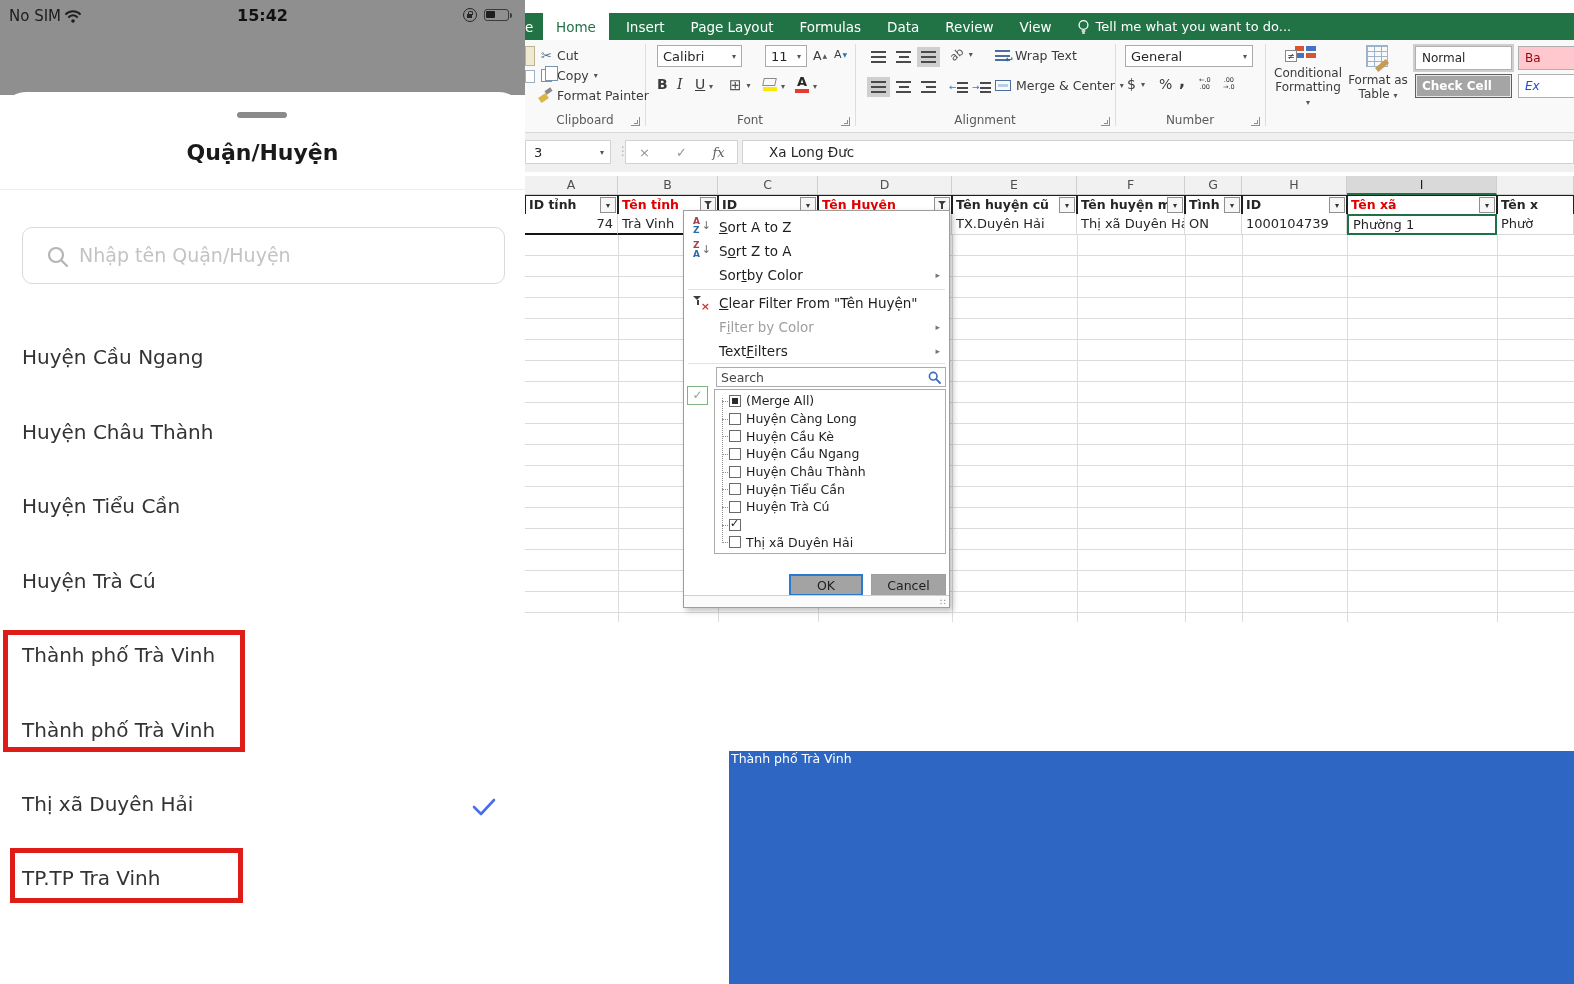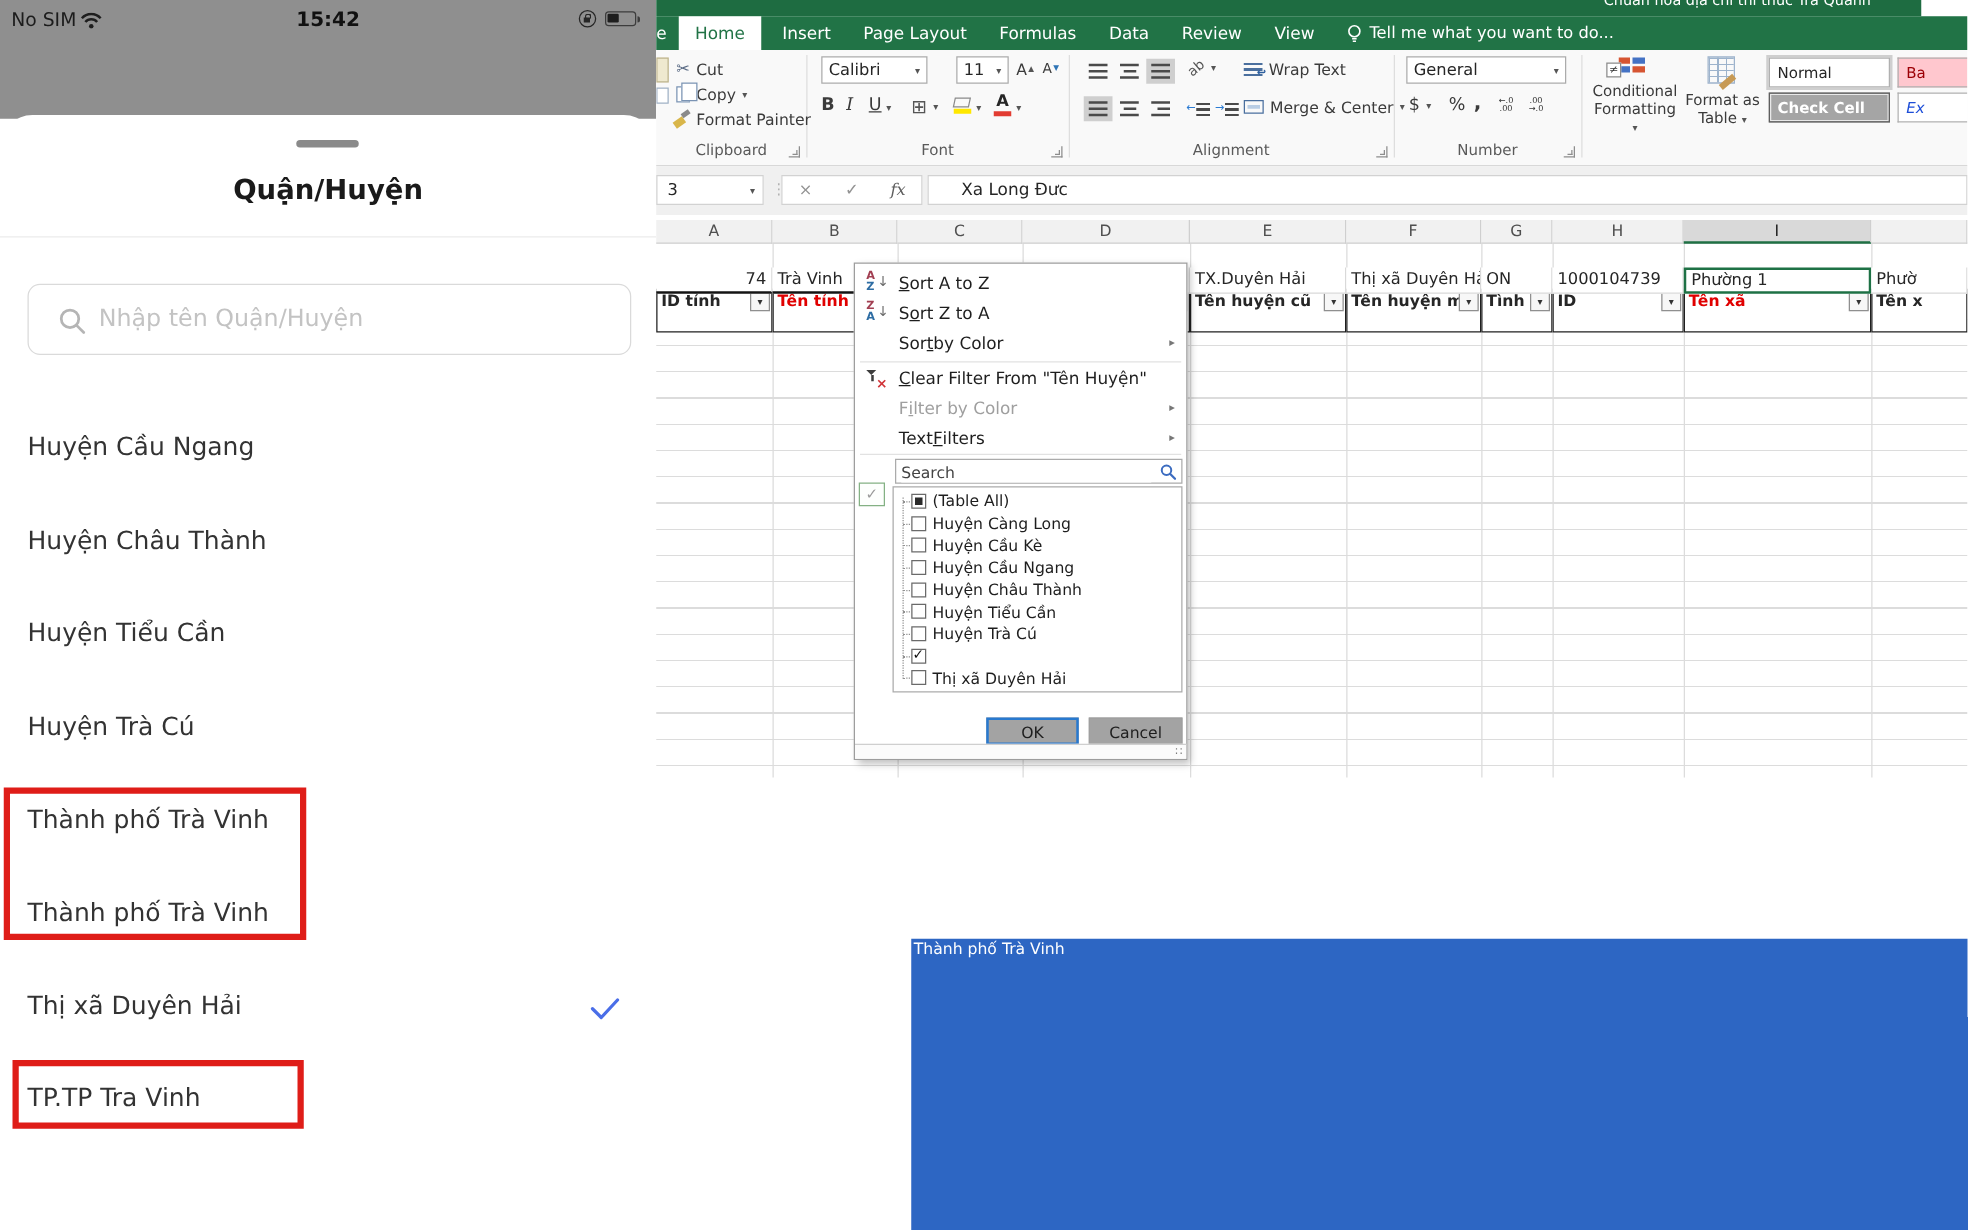--- a/index.html
+++ b/index.html
@@ -98,21 +98,21 @@
   .fbtn.fx { font-family: "DejaVu Serif", serif; font-style: italic; color: #5f5f5f; }
   .ffield { position: absolute; left: 217px; top: 7px; right: 0; height: 24px; background: #fff; border: 1px solid #d2d2d2; display: flex; align-items: center; padding-left: 26px; font-size: 13.5px; cursor: text; }
 
   
   .vl { position: absolute; top: 176px; height: 446px; width: 1px; background: #dcdcdc; }
   .hl { position: absolute; left: 0; top: 235px; width: 1049px; height: 382px; background: repeating-linear-gradient(to bottom, transparent 0 20px, #dcdcdc 20px 21px); }
   .c0{left:0;width:93px;} .c1{left:93px;width:100px;} .c2{left:193px;width:100px;} .c3{left:293px;width:134px;} .c4{left:427px;width:125px;}
   .c5{left:552px;width:108px;} .c6{left:660px;width:57px;} .c7{left:717px;width:105px;} .c8{left:822px;width:150px;} .c9{left:972px;width:77px;}
   .lc { position: absolute; top: 176px; height: 19px; background: #f1f1f1; border-right: 1px solid #cfcfcf; border-bottom: 1px solid #cfcfcf; text-align: center; font-size: 12.5px; color: #4f4f4f; line-height: 18px; cursor: pointer; }
   .lc.sel { background: #d9d9d9; border-bottom: 2px solid #1f7044; color: #1f1f1f; }
-  .fc { position: absolute; top: 195px; height: 35px; background: #fff; border: 1px solid #1f1f1f; font-size: 12.5px; font-weight: bold; line-height: 17px; padding-left: 3px; white-space: nowrap; overflow: hidden; cursor: cell; margin-top: 36px; }
+  .fc { position: absolute; top: 195px; height: 35px; background: #fff; border: 1px solid #1f1f1f; font-size: 12.5px; font-weight: bold; line-height: 17px; padding-left: 3px; white-space: nowrap; overflow: hidden; cursor: cell; }
   .fc.red { color: #e00000; }
   .fb { position: absolute; right: 1px; top: 1px; width: 16px; height: 16px; background: #f7f7f7; border: 1px solid #8f8f8f; display: flex; align-items: center; justify-content: center; cursor: pointer; }
   .fb .dd { font-size: 8px; color: #333; }
   .funnel { position: relative; width: 9px; height: 9px; }
   .funnel::before { content: ""; position: absolute; left: 0; top: 0; border-left: 4.5px solid transparent; border-right: 4.5px solid transparent; border-top: 4px solid #3d3d3d; }
   .funnel::after { content: ""; position: absolute; left: 3.5px; top: 3.5px; width: 2px; height: 5px; background: #3d3d3d; }
   .dc { position: absolute; top: 214px; height: 21px; background: #fff; border-right: 1px solid #d9d9d9; border-bottom: 1px solid #d9d9d9; font-size: 13px; line-height: 19px; padding-left: 4px; white-space: nowrap; overflow: hidden; cursor: cell; }
   .dc.num { text-align: right; padding-right: 4px; }
   .dc.thick { border-bottom: 2px solid #141414; }
   .dc.active { border: 2px solid #1e7145; line-height: 17px; }
@@ -199,23 +199,20 @@
           </svg>
       </div>
       <div class="pitem" style="top:774px"><span>TP.TP Tra Vinh</span></div>
 
       <div class="redbox" style="left:3px;top:538px;width:242px;height:122px"></div>
       <div class="redbox" style="left:10px;top:756px;width:233px;height:55px"></div>
     </div>
   </section>
 
   <section id="excel">
-    <div class="xl-titlebar">
-      <span class="xl-titletext">Chuẩn hóa địa chỉ thí thức Trà Quánh</span>
-    </div>
     <div class="xl-tabs">
       <span class="xl-filefrag">e</span>
       <span class="xl-tab active">Home</span>
       <span class="xl-tab">Insert</span>
       <span class="xl-tab">Page Layout</span>
       <span class="xl-tab">Formulas</span>
       <span class="xl-tab">Data</span>
       <span class="xl-tab">Review</span>
       <span class="xl-tab">View</span>
       <span class="xl-bulb">
@@ -538,21 +535,21 @@
         <input placeholder="Search" style="">
         <svg width="13" height="13" viewBox="0 0 13 13">
             <circle cx="5.2" cy="5.2" r="3.8" fill="none" stroke="#3c6cc0" stroke-width="1.6"></circle>
             <line x1="8.2" y1="8.2" x2="12" y2="12" stroke="#3c6cc0" stroke-width="1.8" stroke-linecap="round"></line>
           </svg>
       </div>
       <div class="fm-list">
         <span class="fm-tree"></span>
         <div class="fl-row">
             <span class="cb mixed"></span>
-            <span class="fl-lbl">(Table All)</span>
+            <span class="fl-lbl">(Merge All)</span>
           </div>
         <div class="fl-row">
             <span class="cb"></span>
             <span class="fl-lbl">Huyện Càng Long</span>
           </div>
         <div class="fl-row">
             <span class="cb"></span>
             <span class="fl-lbl">Huyện Cầu Kè</span>
           </div>
         <div class="fl-row">

